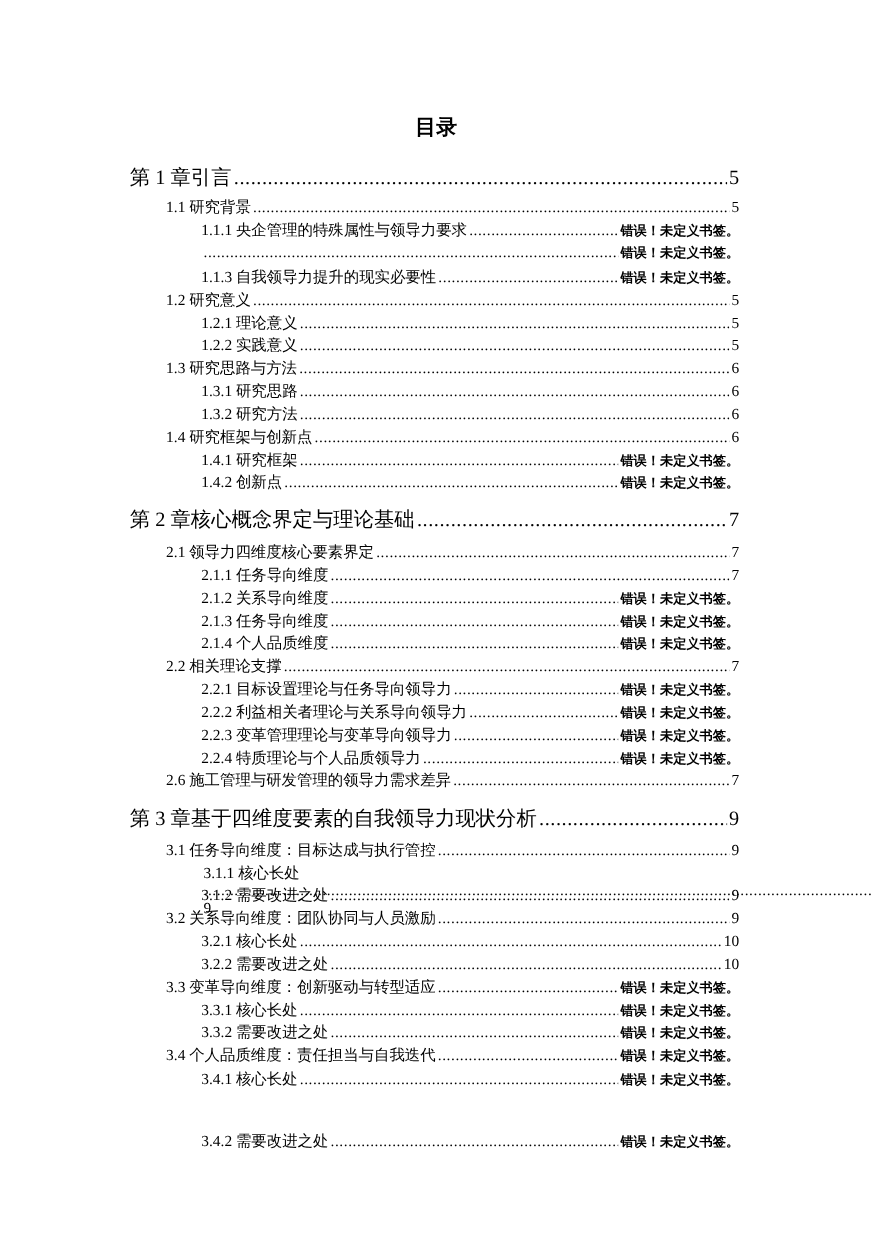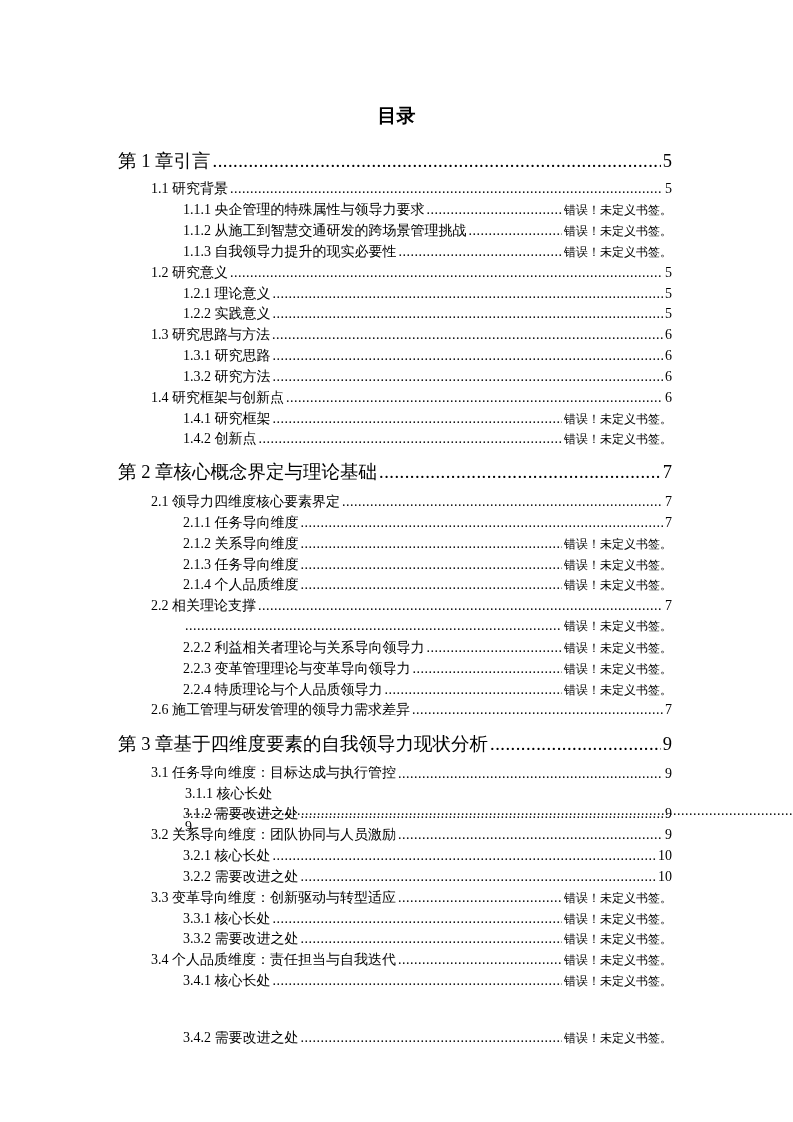--- a/index.html
+++ b/index.html
@@ -9,21 +9,21 @@
            font-family:"DejaVu Sans","Liberation Sans",sans-serif; font-weight:bold; font-size:19px; }
   .toc { position:absolute; top:0; left:0; width:793px; }
   .row { position:absolute; display:flex; align-items:baseline; white-space:nowrap; }
   .row .label { flex:0 0 auto; }
   .row .leader { flex:1 1 auto; overflow:hidden; margin:0 2px; letter-spacing:0.5px; }
   .row .leader::after { content:"......................................................................................................................................................................................................................"; }
   .row .page { flex:0 0 auto; }
   .lvl1 { left:118px; right:121px; font-size:18.5px; }
   .lvl2 { left:151px; right:121px; font-size:14px; }
   .lvl3 { left:183px; right:121px; font-size:14px; }
-  .err { font-family:"DejaVu Sans","Liberation Sans",sans-serif; font-weight:normal; font-size:12px; letter-spacing:0px; right:127px; }
+  .err { font-family:"DejaVu Sans","Liberation Sans",sans-serif; font-weight:bold; font-size:12px; letter-spacing:0px; right:127px; }
 </style>
 </head>
 <body>
 
 <div class="title">目录</div>
 <div class="toc" id="toc">
     <div class="row lvl1" style="top: 148px;">
       <span class="label">第 1 章引言</span>
       <span class="leader"></span>
       <span class="page">5</span>
@@ -32,21 +32,20 @@
       <span class="label">1.1 研究背景</span>
       <span class="leader"></span>
       <span class="page">5</span>
     </div>
     <div class="row lvl3" style="top: 201px;">
       <span class="label">1.1.1 央企管理的特殊属性与领导力要求</span>
       <span class="leader"></span>
       <span class="page err">错误！未定义书签。</span>
     </div>
     <div class="row lvl3" style="top: 222px;">
-      <span class="label">1.1.2 从施工到智慧交通研发的跨场景管理挑战</span>
       <span class="leader"></span>
       <span class="page err">错误！未定义书签。</span>
     </div>
     <div class="row lvl3" style="top: 243px;">
       <span class="label">1.1.3 自我领导力提升的现实必要性</span>
       <span class="leader"></span>
       <span class="page err">错误！未定义书签。</span>
     </div>
     <div class="row lvl2" style="top: 264px;">
       <span class="label">1.2 研究意义</span>
@@ -122,20 +121,21 @@
       <span class="label">2.1.4 个人品质维度</span>
       <span class="leader"></span>
       <span class="page err">错误！未定义书签。</span>
     </div>
     <div class="row lvl2" style="top: 597px;">
       <span class="label">2.2 相关理论支撑</span>
       <span class="leader"></span>
       <span class="page">7</span>
     </div>
     <div class="row lvl3" style="top: 618px;">
+      <span class="label">2.2.1 目标设置理论与任务导向领导力</span>
       <span class="leader"></span>
       <span class="page err">错误！未定义书签。</span>
     </div>
     <div class="row lvl3" style="top: 639px;">
       <span class="label">2.2.2 利益相关者理论与关系导向领导力</span>
       <span class="leader"></span>
       <span class="page err">错误！未定义书签。</span>
     </div>
     <div class="row lvl3" style="top: 660px;">
       <span class="label">2.2.3 变革管理理论与变革导向领导力</span>

